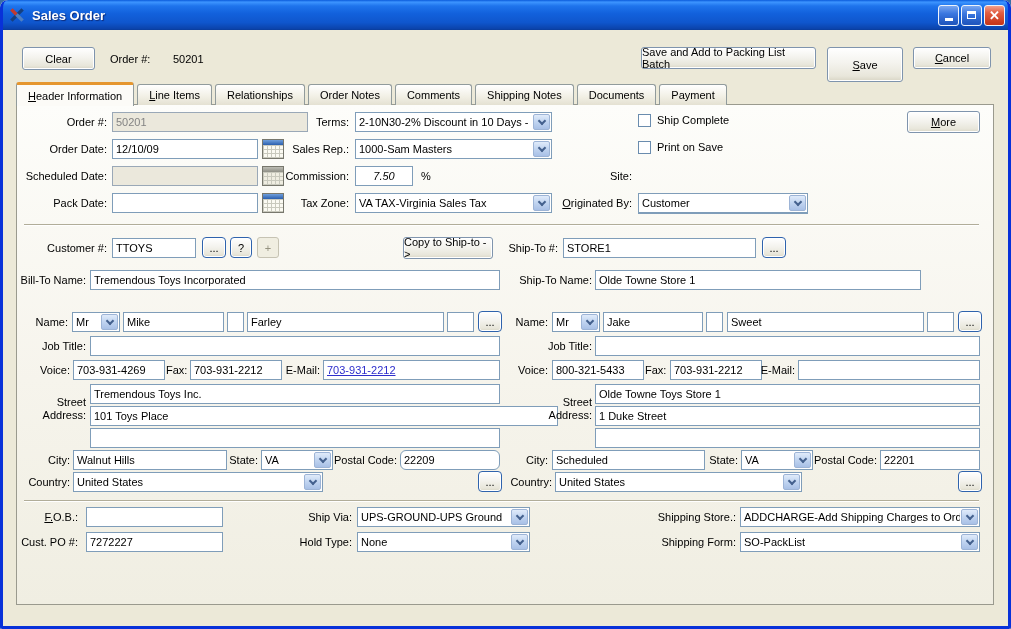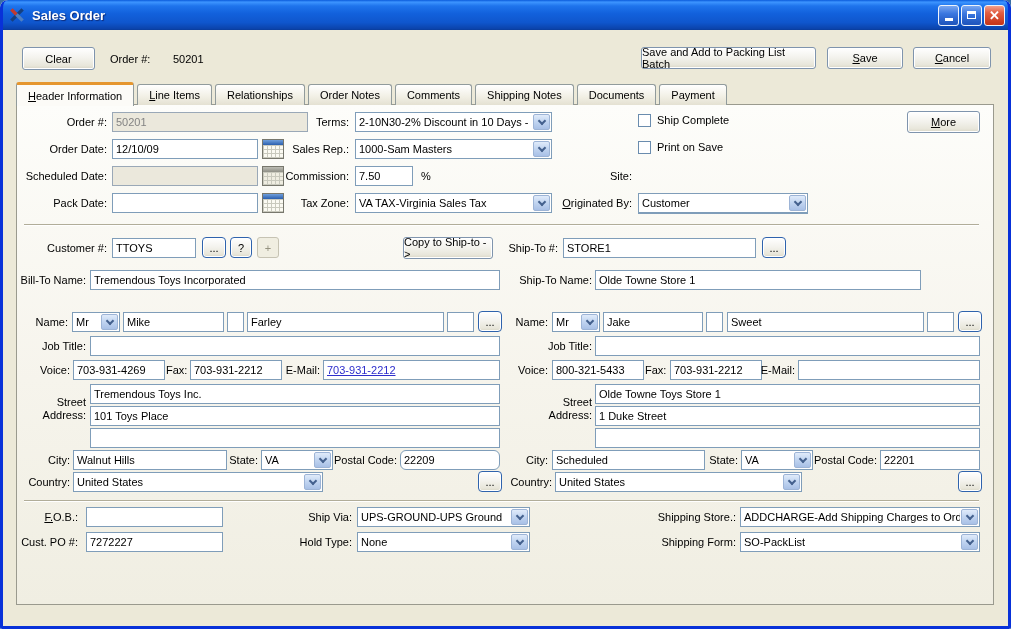--- a/index.html
+++ b/index.html
@@ -47,21 +47,21 @@
   
   .page { position:absolute; left:16px; top:104px; width:978px; height:501px;
     border:1px solid #9a9a8e; background:linear-gradient(180deg,#fdfdfa 0%,#f6f4ec 55%,#f0eee2 100%); }
 
   
   .lbl { position:absolute; font-size:11px; color:#000; text-align:right; height:20px; line-height:20px; white-space:nowrap; }
   .lbl2 { line-height:13px; white-space:normal; height:auto; }
   .fld { position:absolute; height:20px; background:#fff; border:1px solid #7f9db9;
     font-size:11px; line-height:18px; padding:0 3px; white-space:nowrap; overflow:hidden; }
   .fld.dis { background:#ebe8dc; color:#838383; border-color:#9aa8b7; }
-  .fld.rt { text-align:left; }
+  .fld.rt { text-align:center;font-style:italic; }
   .combo { position:absolute; height:20px; background:#fff; border:1px solid #7f9db9;
     display:flex; align-items:center; overflow:hidden; }
   .cbtxt { flex:1; font-size:11px; line-height:18px; padding:0 3px; white-space:nowrap; overflow:hidden; }
   .cbtn { width:17px; align-self:stretch; margin:1px; border-radius:2px;
     background:linear-gradient(180deg,#e0ebfa 0%,#c3d6f1 45%,#a8c0e6 100%);
     border:1px solid #9db4d6; display:flex; align-items:center; justify-content:center; }
   .chev { width:6px; height:6px; border-right:2px solid #44618e; border-bottom:2px solid #44618e;
     transform:rotate(45deg); margin-top:-3px; }
   .chk { position:absolute; width:13px; height:13px; background:#fff; border:1px solid #6a8cae; }
   .chklbl { position:absolute; font-size:11px; line-height:15px; white-space:nowrap; }
@@ -104,21 +104,21 @@
   </div>
 
   <div class="btn" style="left:22px;top:47px;width:73px;height:23px;">
       <span>Clear</span>
     </div>
   <div class="statictext" style="left:110px;top:49px;">Order #:</div>
   <div class="statictext" style="left:173px;top:49px;">50201</div>
   <div class="btn" style="left:641px;top:47px;width:175px;height:22px;">
       <span>Save and Add to Packing List Batch</span>
     </div>
-  <div class="btn" style="left:827px;top:47px;width:76px;height:22px;text-align:right;">
+  <div class="btn" style="left:827px;top:47px;width:76px;height:35px;text-align:right;">
       <span class="mn">Save</span>
     </div>
   <div class="btn" style="left:913px;top:47px;width:78px;height:22px;">
       <span class="mn">Cancel</span>
     </div>
 
   <div class="tabbar">
     <div class="tab active">
         <span class="mn">Header Information</span>
       </div>
@@ -287,21 +287,21 @@
 
   <div class="lbl" style="left:492px;top:360px;width:56px;">Voice:</div>
   <div class="fld" style="left:552px;top:360px;width:92px;">800-321-5433</div>
   <div class="lbl" style="left:645px;top:360px;width:21px;">Fax:</div>
   <div class="fld" style="left:670px;top:360px;width:92px;">703-931-2212</div>
   <div class="lbl" style="left:758px;top:360px;width:37px;">E-Mail:</div>
   <div class="fld" style="left:798px;top:360px;width:182px;"></div>
 
   <div class="lbl lbl2" style="left:28px;top:396px;width:58px;">Street Address:</div>
   <div class="fld" style="left:90px;top:384px;width:410px;">Tremendous Toys Inc.</div>
-  <div class="fld" style="left:90px;top:406px;width:410px;">101 Toys Place</div>
+  <div class="fld" style="left:90px;top:406px;width:468px;">101 Toys Place</div>
   <div class="fld" style="left:90px;top:428px;width:410px;"></div>
 
   <div class="lbl lbl2" style="left:534px;top:396px;width:58px;">Street Address:</div>
   <div class="fld" style="left:595px;top:384px;width:385px;">Olde Towne Toys Store 1</div>
   <div class="fld" style="left:595px;top:406px;width:385px;">1 Duke Street</div>
   <div class="fld" style="left:595px;top:428px;width:385px;"></div>
 
   <div class="lbl" style="left:30px;top:450px;width:40px;">City:</div>
   <div class="fld" style="left:73px;top:450px;width:154px;">Walnut Hills</div>
   <div class="lbl" style="left:226px;top:450px;width:32px;">State:</div>

